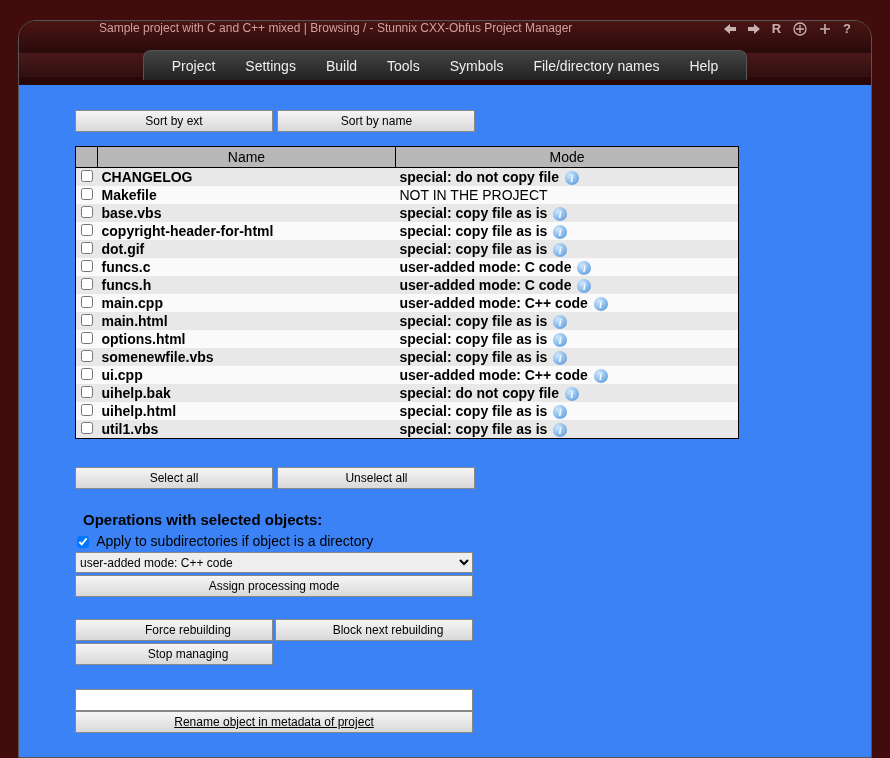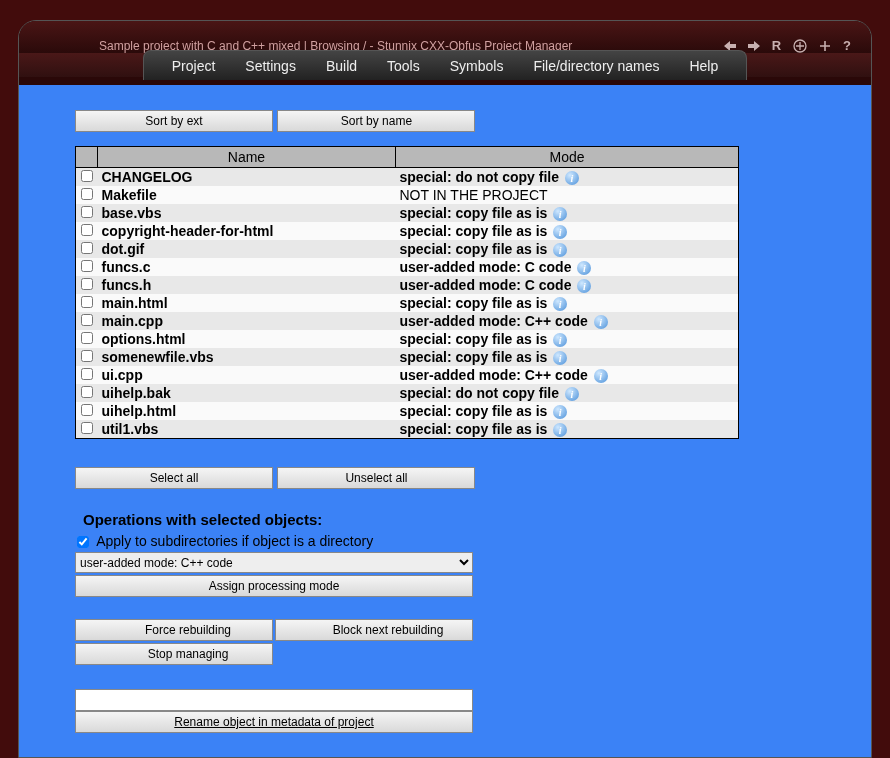--- a/index.html
+++ b/index.html
@@ -13,21 +13,21 @@
   bottom: 0;
   background: #2a0808;
   border-radius: 18px 18px 0 0;
   border: 1px solid #555;
   overflow: hidden;
 }
 .titlebar {
   height: 32px;
   background: linear-gradient(#4a1515, #2a0a0a);
   display: flex;
-  align-items: flex-end;
+  align-items: flex-start;
   padding: 0 20px;
   color: #d0a0a0;
   font-size: 12px;
   gap: 16px;
 }
 .titlebar .title-text { flex: 1; padding-left: 60px; }
 .titlebar .tb-icons { display: flex; gap: 12px; align-items: center; }
 .titlebar .tb-icon { color: #c8b0b0; font-size: 13px; cursor: pointer; }
 .titlebar .tb-icon svg { display: block; }
 .menubar {
@@ -218,27 +218,27 @@
             <td class="name-cell">funcs.c</td>
             <td class="mode-cell"><span>user-added mode: C code</span> <span class="info-icon">i</span></td>
           </tr>
           <tr>
             <td class="cb-cell"><input type="checkbox" class="cb" style=""></td>
             <td class="name-cell">funcs.h</td>
             <td class="mode-cell"><span>user-added mode: C code</span> <span class="info-icon">i</span></td>
           </tr>
           <tr>
             <td class="cb-cell"><input type="checkbox" class="cb" style=""></td>
-            <td class="name-cell">main.html</td>
-            <td class="mode-cell"><span>special: copy file as is</span> <span class="info-icon">i</span></td>
-          </tr>
-          <tr>
-            <td class="cb-cell"><input type="checkbox" class="cb" style=""></td>
             <td class="name-cell">main.cpp</td>
             <td class="mode-cell"><span>user-added mode: C++ code</span> <span class="info-icon">i</span></td>
+          </tr>
+          <tr>
+            <td class="cb-cell"><input type="checkbox" class="cb" style=""></td>
+            <td class="name-cell">main.html</td>
+            <td class="mode-cell"><span>special: copy file as is</span> <span class="info-icon">i</span></td>
           </tr>
           <tr>
             <td class="cb-cell"><input type="checkbox" class="cb" style=""></td>
             <td class="name-cell">options.html</td>
             <td class="mode-cell"><span>special: copy file as is</span> <span class="info-icon">i</span></td>
           </tr>
           <tr>
             <td class="cb-cell"><input type="checkbox" class="cb" style=""></td>
             <td class="name-cell">somenewfile.vbs</td>
             <td class="mode-cell"><span>special: copy file as is</span> <span class="info-icon">i</span></td>

